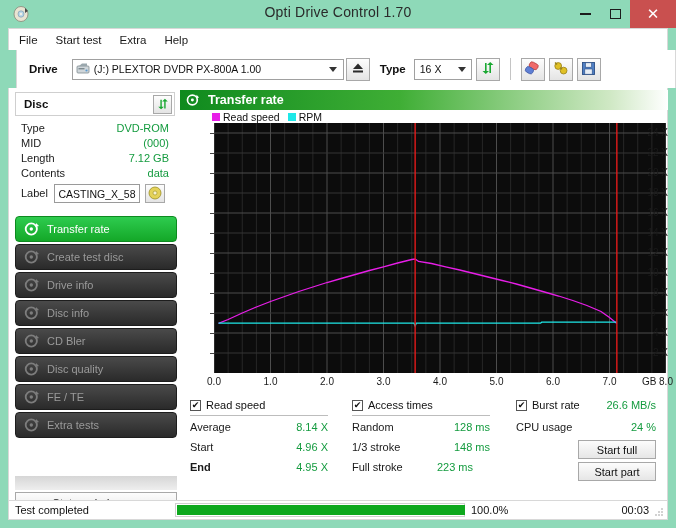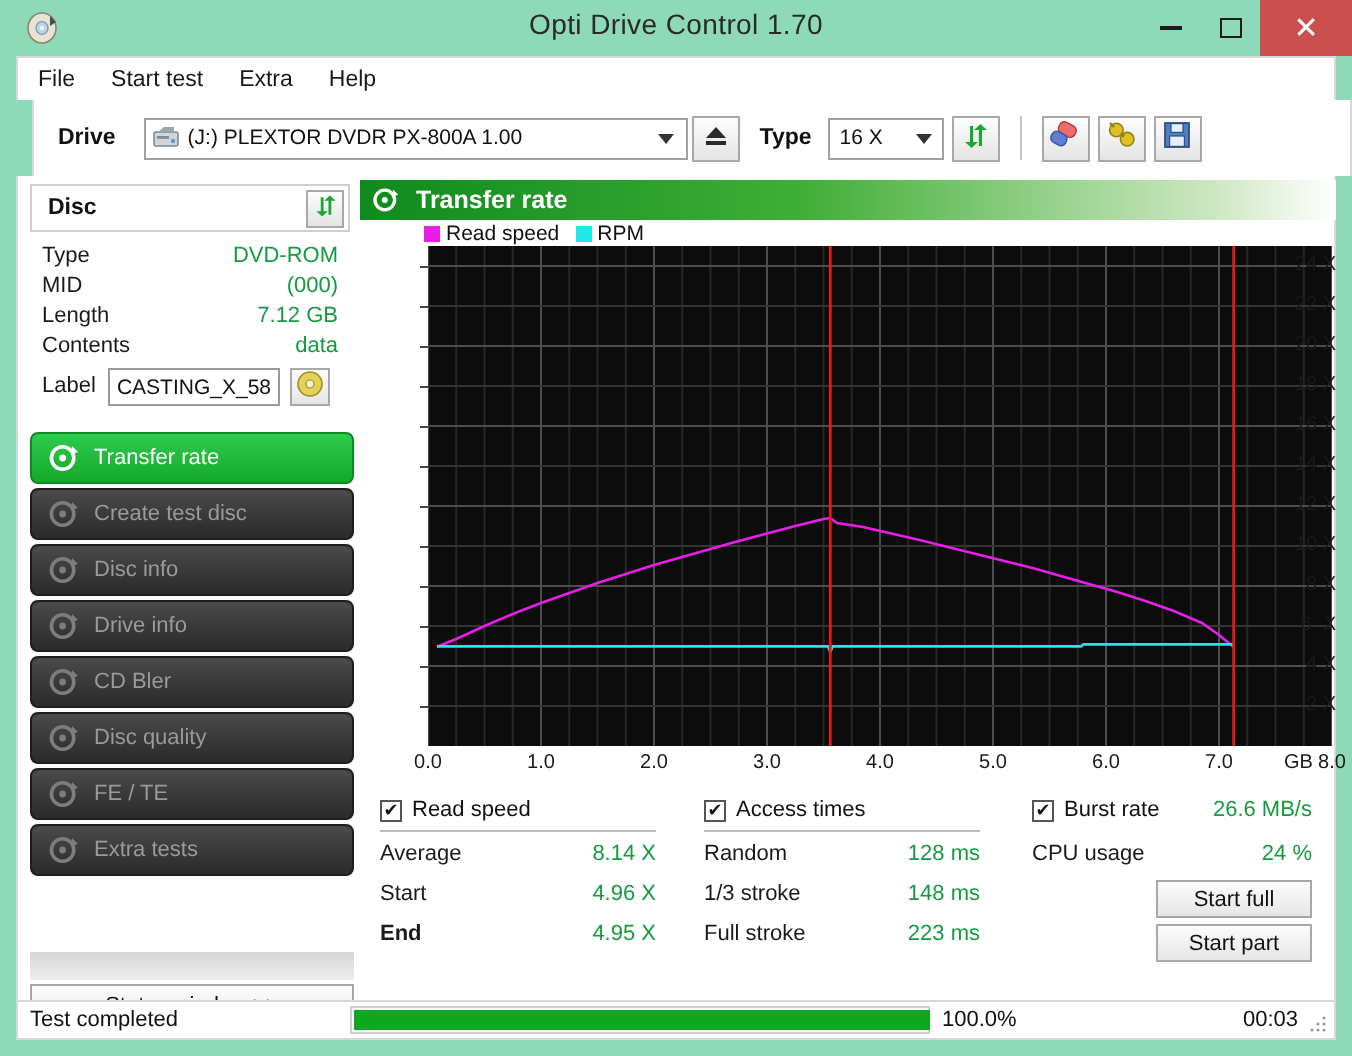--- a/index.html
+++ b/index.html
@@ -374,31 +374,31 @@
         <span>Create test disc</span>
       </div>
       <div class="nav-btn">
         <span class="nicon">
           <svg width="16" height="16" viewBox="0 0 16 16">
             <circle cx="7.3" cy="8" r="5.6" fill="none" stroke="#7d7d7d" stroke-width="1.8"></circle>
             <circle cx="7.3" cy="8" r="1.7" fill="#7d7d7d"></circle>
             <path d="M12 2 L15 5 L11.6 6 Z" fill="#7d7d7d"></path>
           </svg>
         </span>
-        <span>Disc info</span>
+        <span>Drive info</span>
       </div>
       <div class="nav-btn">
         <span class="nicon">
           <svg width="16" height="16" viewBox="0 0 16 16">
             <circle cx="7.3" cy="8" r="5.6" fill="none" stroke="#7d7d7d" stroke-width="1.8"></circle>
             <circle cx="7.3" cy="8" r="1.7" fill="#7d7d7d"></circle>
             <path d="M12 2 L15 5 L11.6 6 Z" fill="#7d7d7d"></path>
           </svg>
         </span>
-        <span>Drive info</span>
+        <span>Disc info</span>
       </div>
       <div class="nav-btn">
         <span class="nicon">
           <svg width="16" height="16" viewBox="0 0 16 16">
             <circle cx="7.3" cy="8" r="5.6" fill="none" stroke="#7d7d7d" stroke-width="1.8"></circle>
             <circle cx="7.3" cy="8" r="1.7" fill="#7d7d7d"></circle>
             <path d="M12 2 L15 5 L11.6 6 Z" fill="#7d7d7d"></path>
           </svg>
         </span>
         <span>CD Bler</span>
@@ -575,21 +575,21 @@
         <span>✔</span>
       </div>
       <span class="grp-title" style="left:188px;top:1px;">Access times</span>
       <div class="grp-rule" style="left:172px;top:17px;width:138px;"></div>
 
       <span class="st-k" style="left:172px;top:23px;">Random</span>
       <span class="st-v" style="left:240px;top:23px;width:70px;">128 ms</span>
       <span class="st-k" style="left:172px;top:43px;">1/3 stroke</span>
       <span class="st-v" style="left:240px;top:43px;width:70px;">148 ms</span>
       <span class="st-k" style="left:172px;top:63px;">Full stroke</span>
-      <span class="st-v" style="left:240px;top:63px;width:70px;">223 ms</span>
+      <span class="st-v" style="left:240px;top:63px;width:70px;text-align:center;">223 ms</span>
 
       <div class="cb" style="left:336px;top:2px;">
         <span>✔</span>
       </div>
       <span class="grp-title" style="left:352px;top:1px;">Burst rate</span>
       <span class="st-v" style="left:404px;top:1px;width:72px;">26.6 MB/s</span>
 
       <span class="st-k" style="left:336px;top:23px;">CPU usage</span>
       <span class="st-v" style="left:404px;top:23px;width:72px;">24 %</span>
 

